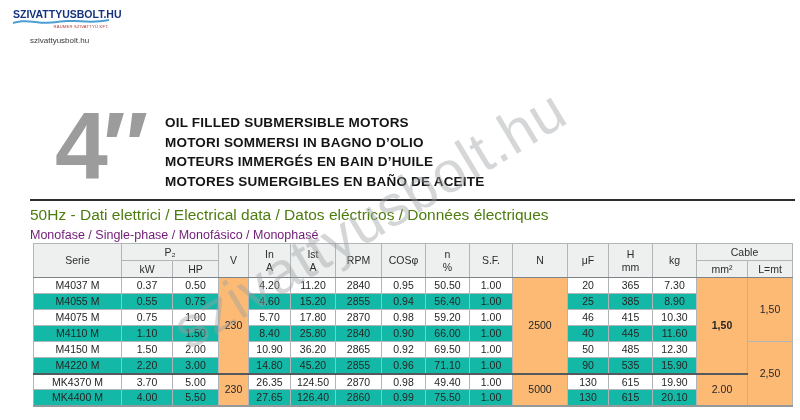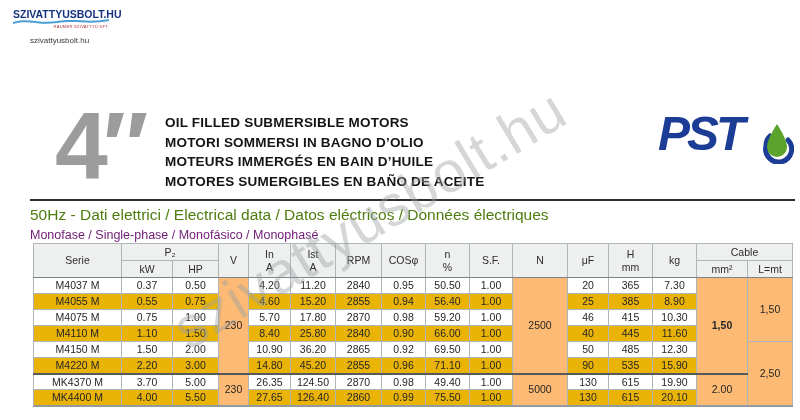--- a/index.html
+++ b/index.html
@@ -55,21 +55,21 @@
     border:1.5px solid #75797c; border-bottom:2.5px solid #94999c;
   }
   .data th, .data td {
     border:1px solid #b0b6b8; text-align:center; vertical-align:middle;
     padding:0; white-space:pre-line; line-height:1.15; overflow:hidden;
   }
   .data thead th { background:#eef0ef; font-weight:normal; height:17px; color:#2c2c2c; }
   .data thead tr:last-child th { border-bottom:1.5px solid #7d8386; }
   .data thead tr:first-child th[rowspan]{ border-bottom:1.5px solid #7d8386; }
   .data tbody td { height:16px; background:#ffffff; }
-  .data tbody tr.stripe td { background:#eab308; }
+  .data tbody tr.stripe td { background:#14b8a6; }
   .data tbody td.merged { background:#fdba74; }
   .data tbody tr.group-start td { border-top:2px solid #55595c; }
   .data tbody td.bold { font-weight:bold; }
 </style>
 </head>
 <body>
 
 <div class="page">
 
   <div class="logo-block">
@@ -85,27 +85,20 @@
 
   <div class="size-label">4″</div>
   <div class="titles">
     <div>OIL FILLED SUBMERSIBLE MOTORS</div>
     <div>MOTORI SOMMERSI IN BAGNO D’OLIO</div>
     <div>MOTEURS IMMERGÉS EN BAIN D’HUILE</div>
     <div>MOTORES SUMERGIBLES EN BAÑO DE ACEITE</div>
   </div>
 
   <div class="pst-logo">
-    <div class="pst-row">
-      <span class="pst-text">PST</span>
-      <svg class="pst-drop" width="34" height="42" viewBox="0 0 34 42">
-        <path d="M28,18 A13,13 0 1 1 6,24 A13,13 0 0 1 10,14" fill="none" stroke="#1c3d96" stroke-width="5" stroke-linecap="round"></path>
-        <path d="M17,2 C17,2 7,17 7,25 a10,10 0 0 0 20,0 C27,17 17,2 17,2 Z" fill="#5ba32c"></path>
-      </svg>
-    </div>
   </div>
 
   <div class="rule"></div>
   <div class="section-title">50Hz - Dati elettrici / Electrical data / Datos eléctricos / Données électriques</div>
   <div class="section-subtitle">Monofase / Single-phase / Monofásico / Monophasé</div>
 
   <table class="data">
     <colgroup>
       <col style="width:88px">
         <col style="width:51px">

